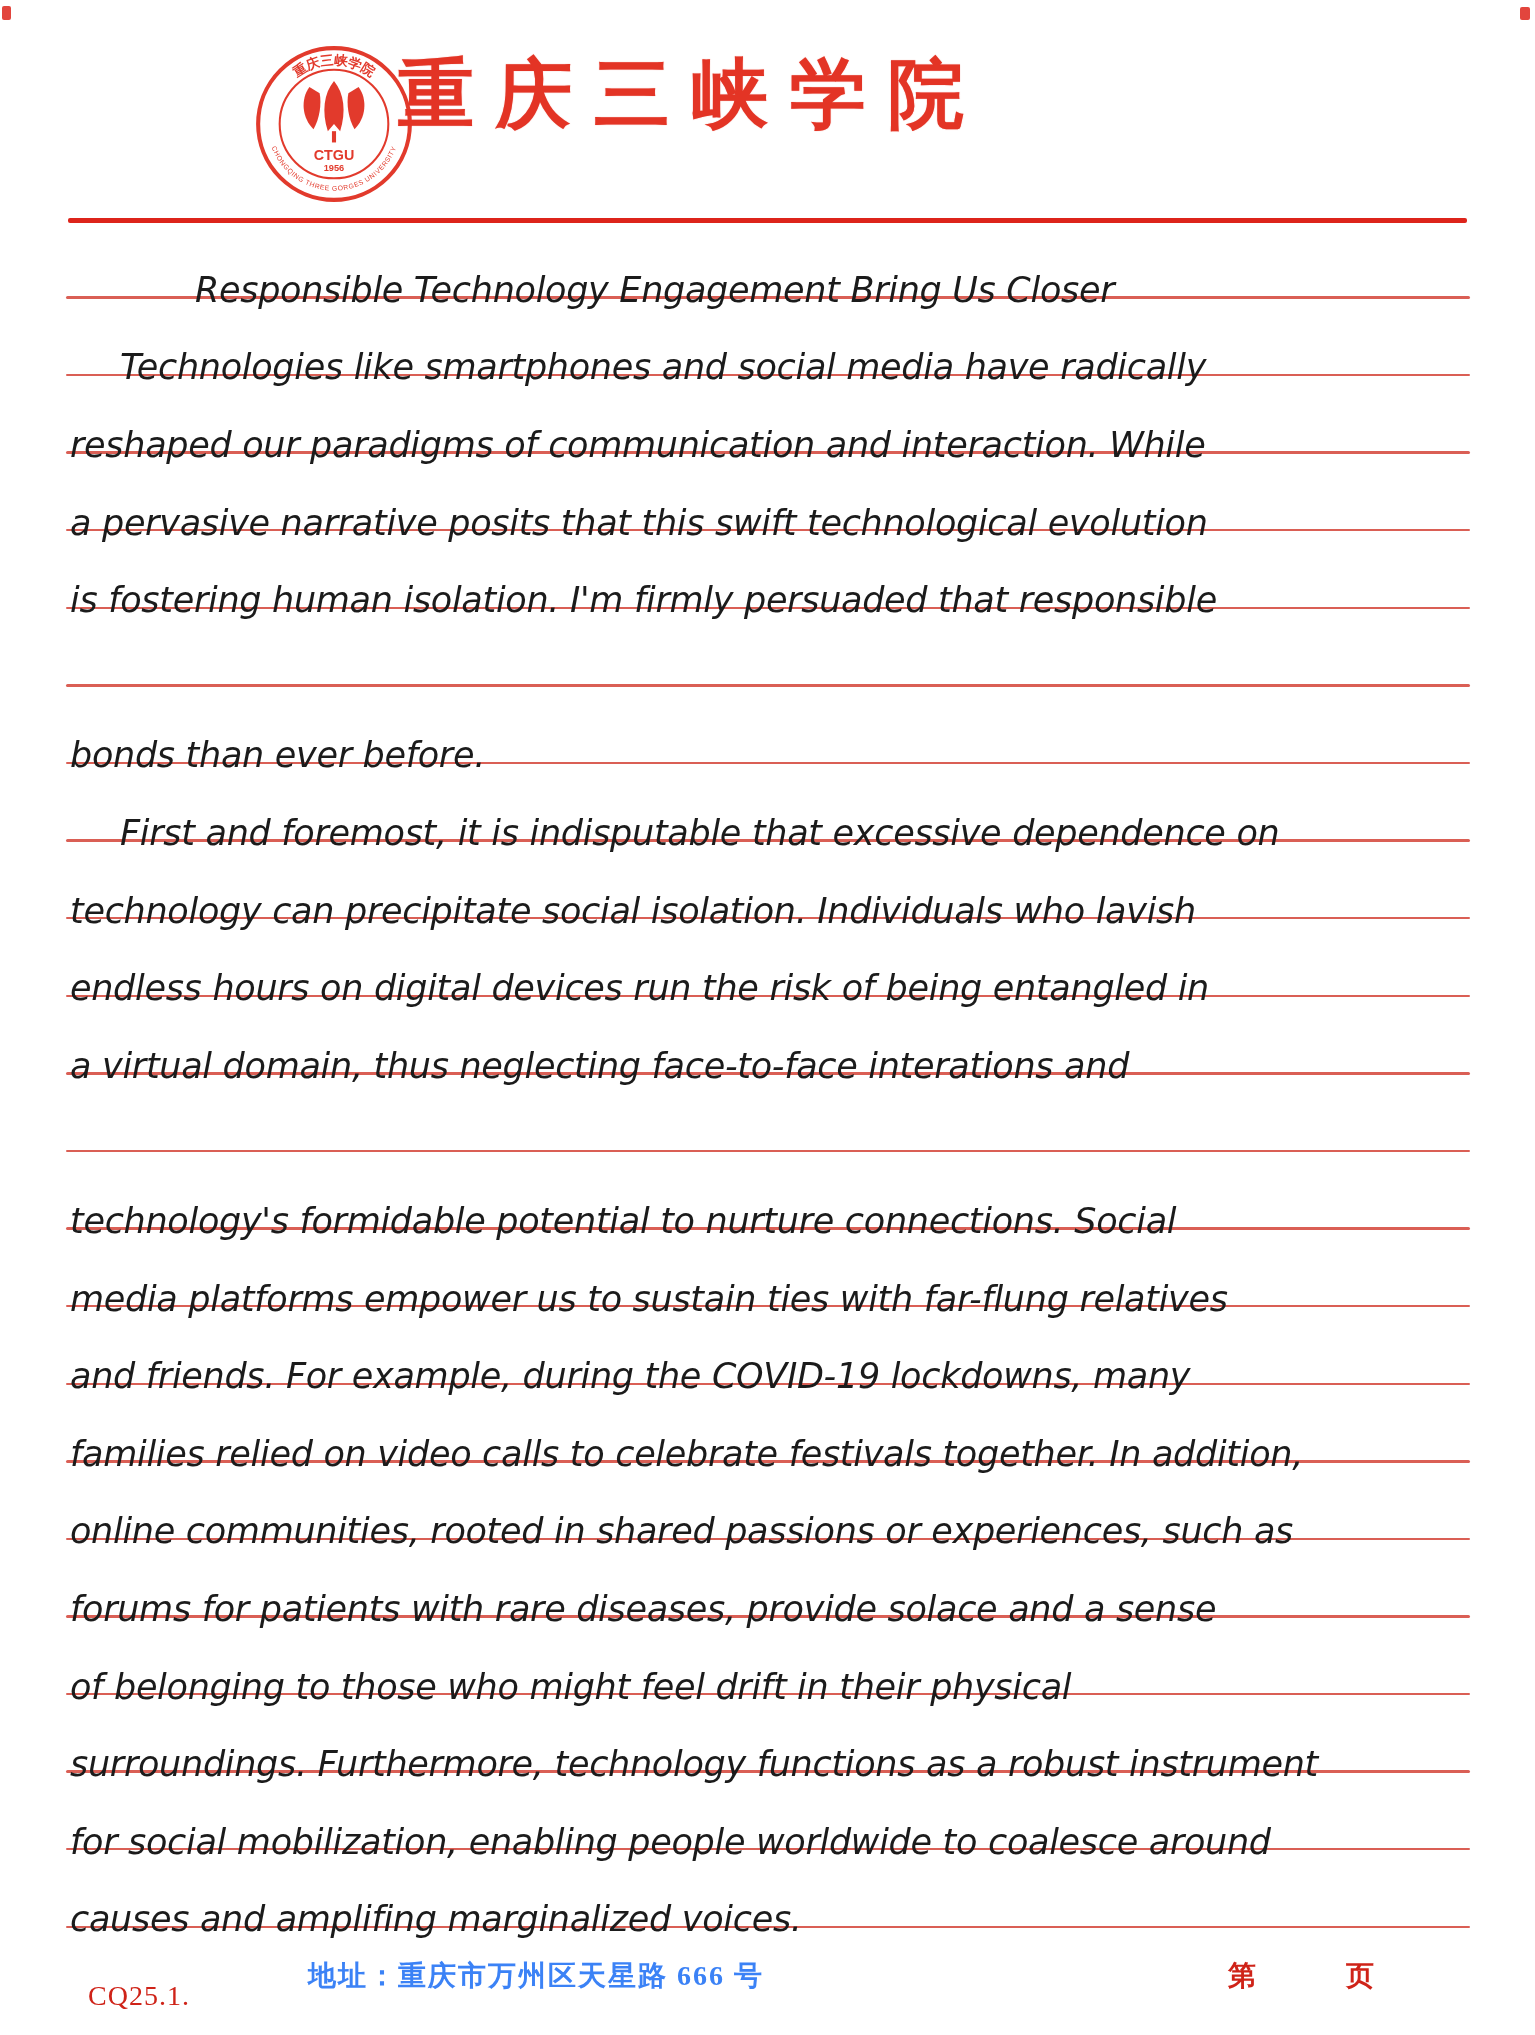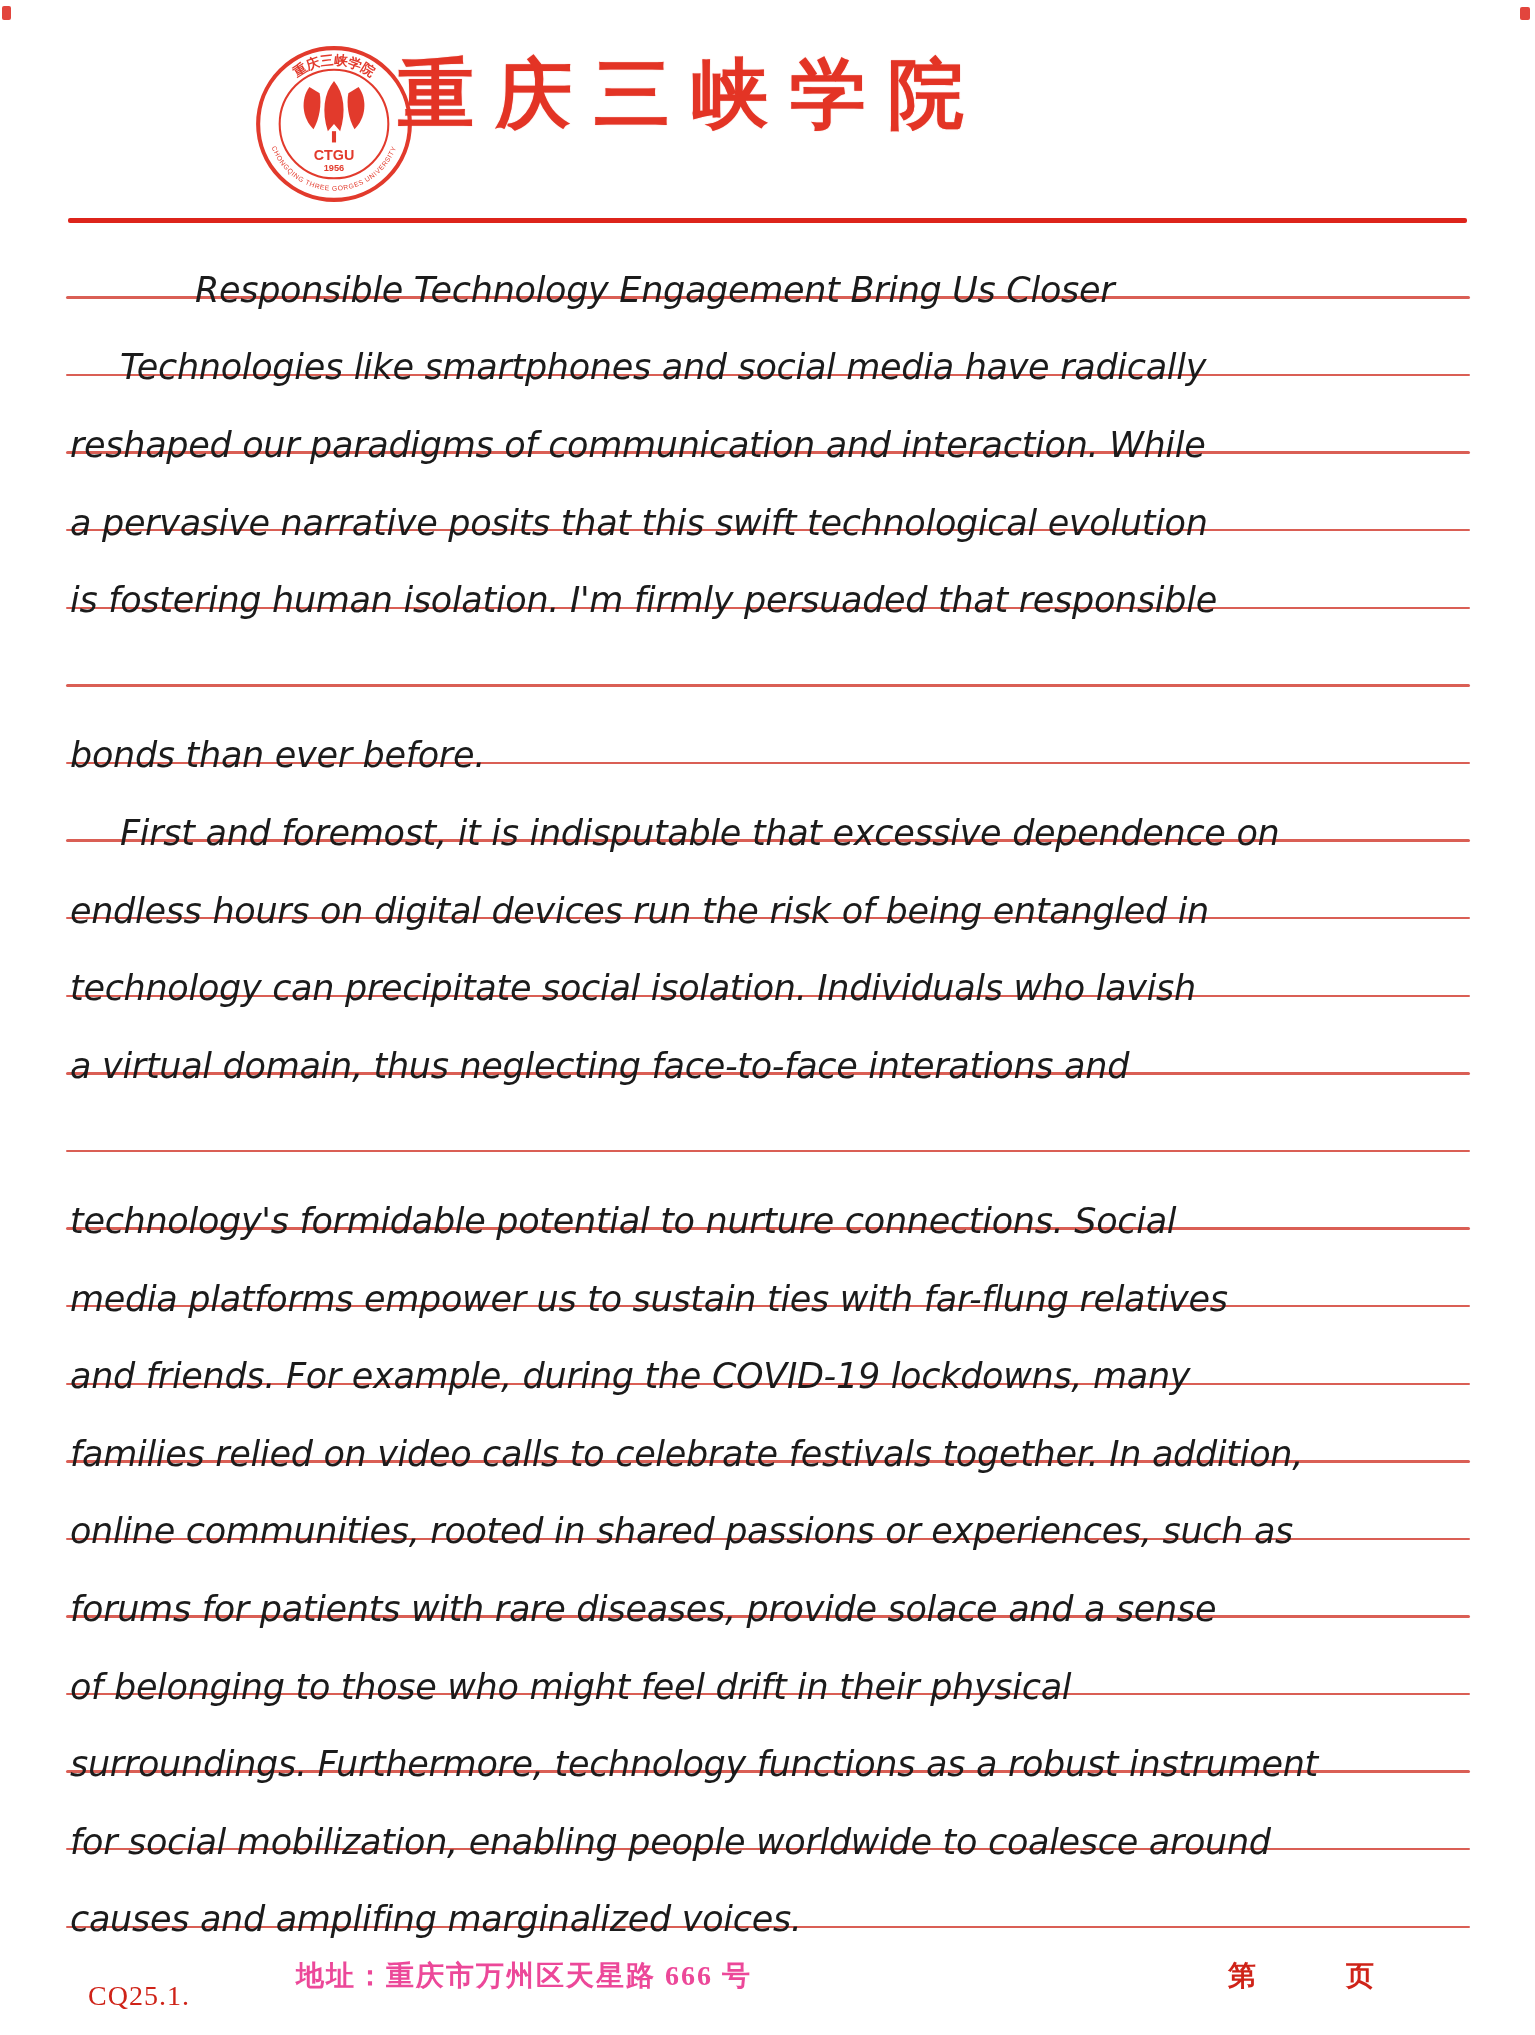--- a/index.html
+++ b/index.html
@@ -45,22 +45,22 @@
   }
   .k-title .txt{left:127px;}
   .k-para  .txt{left:52px;margin-top:28px;}
   .k-cont  .txt{left:2px;}
   
   .footer-code{
     position:absolute;left:88px;top:1980px;
     font-size:28px;color:#cf2318;letter-spacing:1px;
   }
   .footer-address{
-    position:absolute;left:296px;top:1957px;
-    font-size:28px;color:#ec4899;font-weight:bold;letter-spacing:2px;
+    position:absolute;left:308px;top:1957px;
+    font-size:28px;color:#3b82f6;font-weight:bold;letter-spacing:2px;
   }
   .footer-page{
     position:absolute;left:1228px;top:1957px;
     display:flex;gap:90px;
     font-size:28px;color:#cf2318;font-weight:bold;
   }
 </style>
 </head>
 <body>
 
@@ -124,25 +124,25 @@
       <div class="ruled-line k-cont">
       <div class="rule"></div>
       <span class="txt">bonds than ever before.</span>
     </div>
       <div class="ruled-line k-para">
       <div class="rule"></div>
       <span class="txt">First and foremost, it is indisputable that excessive dependence on</span>
     </div>
       <div class="ruled-line k-cont">
       <div class="rule"></div>
-      <span class="txt">endless hours on digital devices run the risk of being entangled in</span>
+      <span class="txt">technology can precipitate social isolation. Individuals who lavish</span>
     </div>
       <div class="ruled-line k-cont">
       <div class="rule"></div>
-      <span class="txt">technology can precipitate social isolation. Individuals who lavish</span>
+      <span class="txt">endless hours on digital devices run the risk of being entangled in</span>
     </div>
       <div class="ruled-line k-cont">
       <div class="rule"></div>
       <span class="txt">a virtual domain, thus neglecting face-to-face interations and</span>
     </div>
       <div class="ruled-line k-cont">
       <div class="rule"></div>
     </div>
       <div class="ruled-line k-cont">
       <div class="rule"></div>

